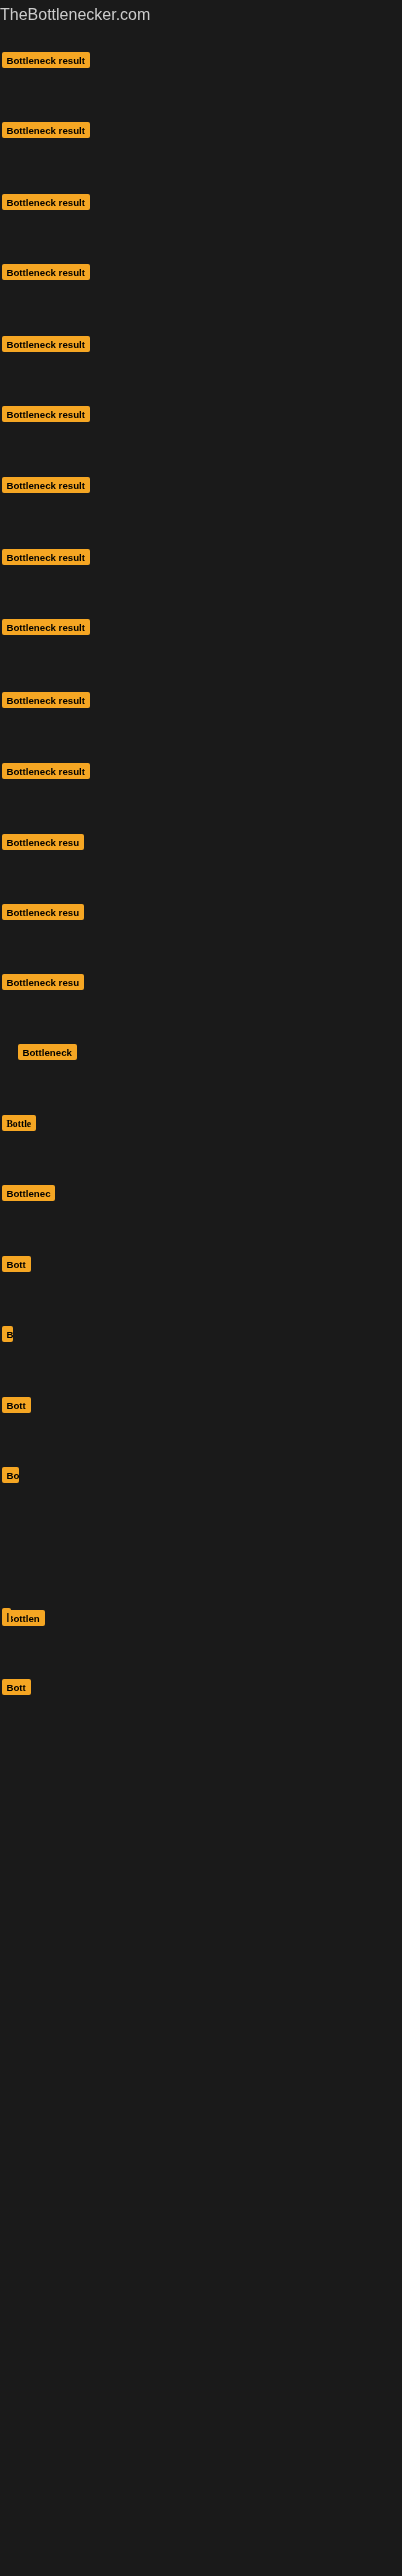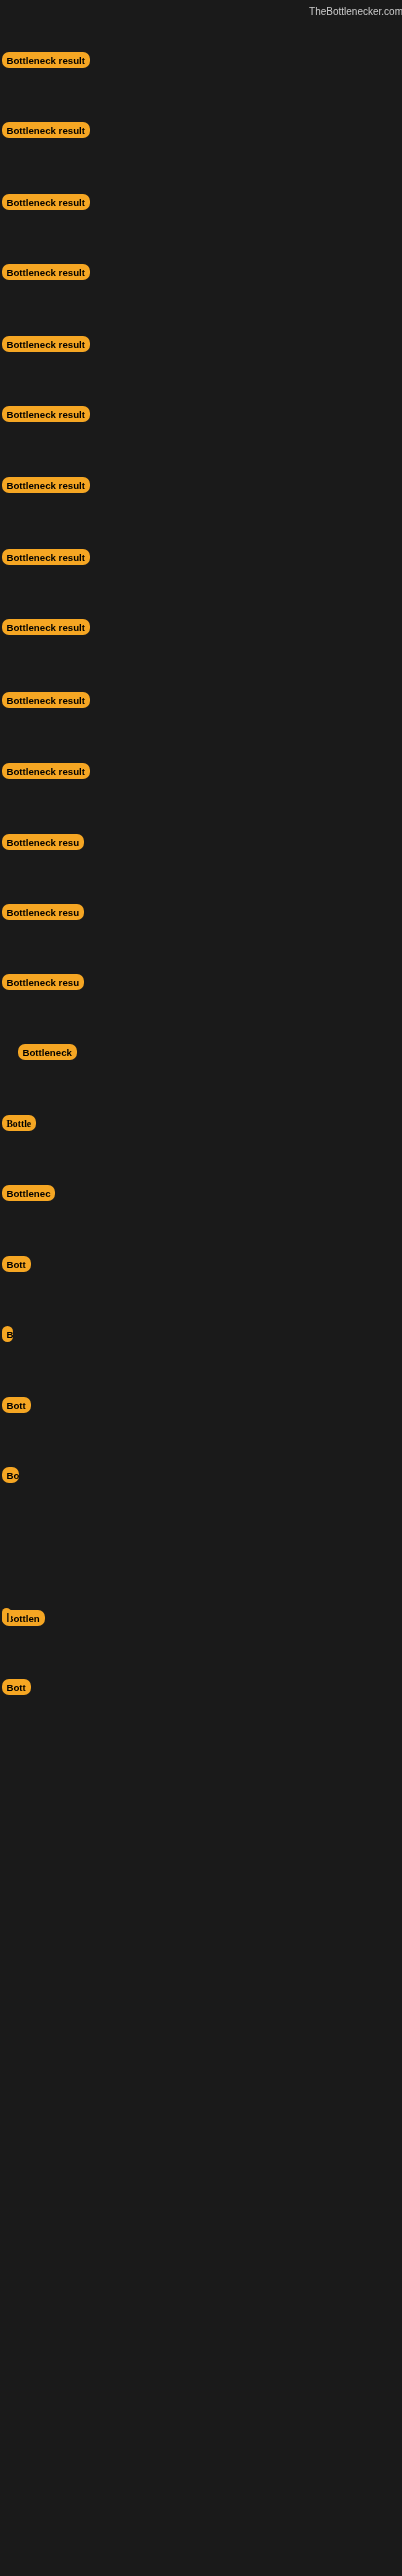--- a/index.html
+++ b/index.html
@@ -10,35 +10,35 @@
 
     body {
       background-color: #1a1a1a;
       width: 403px;
       min-height: 2576px;
       font-family: Arial, sans-serif;
       position: relative;
     }
 
     .site-title {
-      text-align: right;
+      text-align: left;
       color: #cccccc;
-      font-size: 10px;
+      font-size: 16px;
       padding: 6.4px 0 3.2px 0;
       font-weight: normal;
     }
 
     .bottleneck-badge {
       background-color: #f5a623;
       color: #000000;
       font-size: 9.7px;
       font-weight: bold;
       padding: 2.4px 4.8px;
       display: inline-block;
-      border-radius: 7px;
+      border-radius: 2px;
       white-space: nowrap;
       overflow: hidden;
     }
 
     .row {
       padding: 6.4px 1.6px;
       display: flex;
       align-items: center;
     }
   </style>

